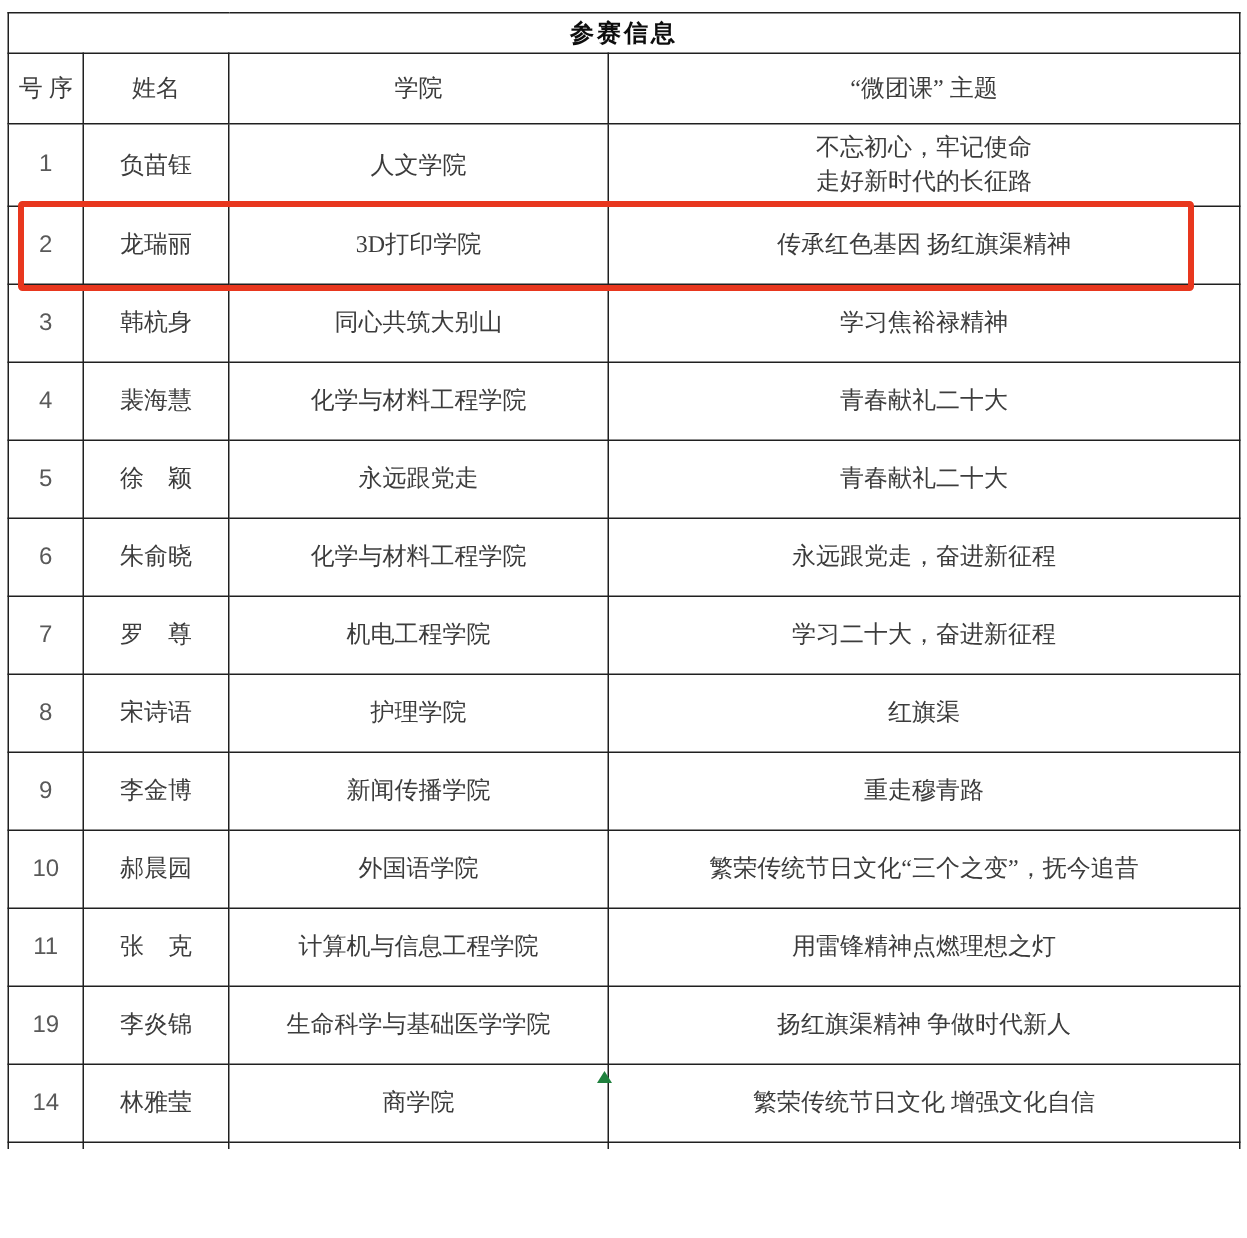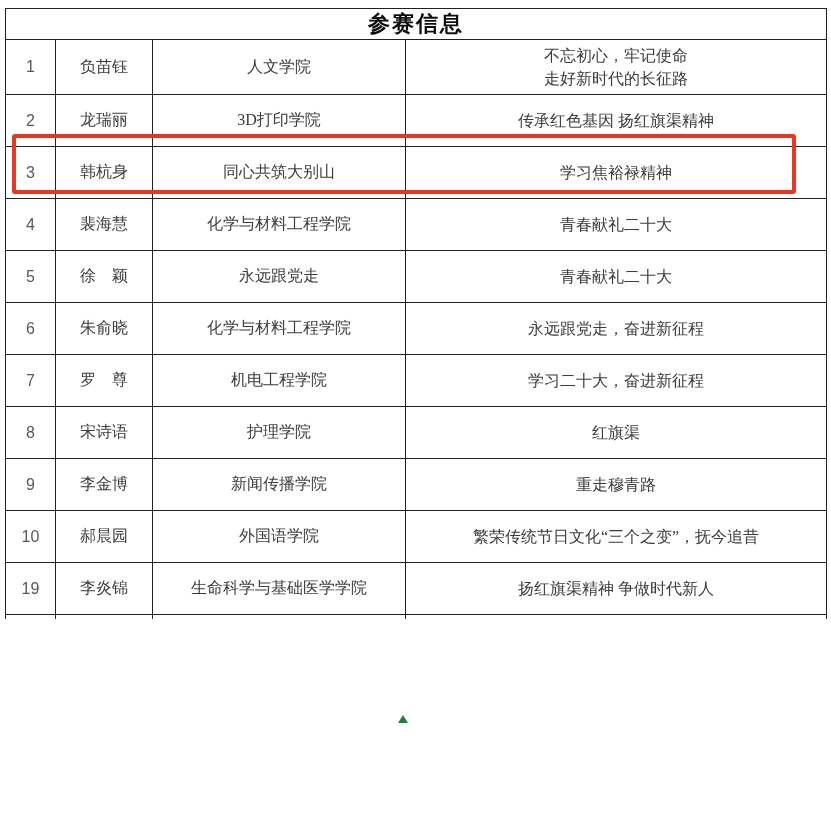--- a/index.html
+++ b/index.html
@@ -12,21 +12,21 @@
     border-collapse:collapse;table-layout:fixed;
     position:absolute;left:5px;top:8px;width:821px;
   }
   td,th{
     border:1px solid var(--border,#202020);
     text-align:center;vertical-align:middle;
     font-weight:normal;color:var(--text,#3c3c3c);
     font-size:16px;padding:0 4px;overflow:hidden;
   }
   .title-cell{
-    font-weight:bold;font-size:22px;color:#0d0d0d;height:26px;letter-spacing:2px;
+    font-weight:bold;font-size:16px;color:#0d0d0d;height:26px;letter-spacing:2px;
   }
   .header-row th{height:46px;}
   tr.data-row td{height:51px;}
   tr.row-first td{height:54px;}
   .topic{white-space:pre-line;line-height:23px;}
   .num{font-family:"Liberation Sans","DejaVu Sans",sans-serif;color:#595959;}
   tr.stub-row td{height:4px;border-bottom:none;padding:0;}
   .highlight-box{
     position:absolute;left:12px;top:134px;width:776px;height:52px;
     border:4px solid var(--red,#e8371e);border-radius:3px;pointer-events:none;
@@ -39,20 +39,26 @@
 <table>
   <colgroup>
     <col style="width:50px">
     <col style="width:97px">
     <col style="width:253px">
     <col style="width:421px">
   </colgroup>
   <thead>
     <tr>
       <td class="title-cell" colspan="4">参赛信息</td>
+    </tr>
+    <tr class="header-row">
+      <th>号 序</th>
+      <th>姓名</th>
+      <th>学院</th>
+      <th>“微团课” 主题</th>
     </tr>
   </thead>
   <tbody>
       <tr class="data-row row-first">
         <td class="num">1</td>
         <td>负苗钰</td>
         <td>人文学院</td>
         <td class="topic">不忘初心，牢记使命
 走好新时代的长征路</td>
       </tr>
@@ -104,24 +110,36 @@
         <td>新闻传播学院</td>
         <td class="topic">重走穆青路</td>
       </tr>
       <tr class="data-row">
         <td class="num">10</td>
         <td>郝晨园</td>
         <td>外国语学院</td>
         <td class="topic">繁荣传统节日文化“三个之变”，抚今追昔</td>
       </tr>
       <tr class="data-row">
+        <td class="num">11</td>
+        <td>张　克</td>
+        <td>计算机与信息工程学院</td>
+        <td class="topic">用雷锋精神点燃理想之灯</td>
+      </tr>
+      <tr class="data-row">
         <td class="num">19</td>
         <td>李炎锦</td>
         <td>生命科学与基础医学学院</td>
         <td class="topic">扬红旗渠精神 争做时代新人</td>
+      </tr>
+      <tr class="data-row">
+        <td class="num">14</td>
+        <td>林雅莹</td>
+        <td>商学院</td>
+        <td class="topic">繁荣传统节日文化 增强文化自信</td>
       </tr>
       <tr class="stub-row">
         <td></td>
         <td></td>
         <td></td>
         <td></td>
       </tr>
     </tbody>
 </table>
 

